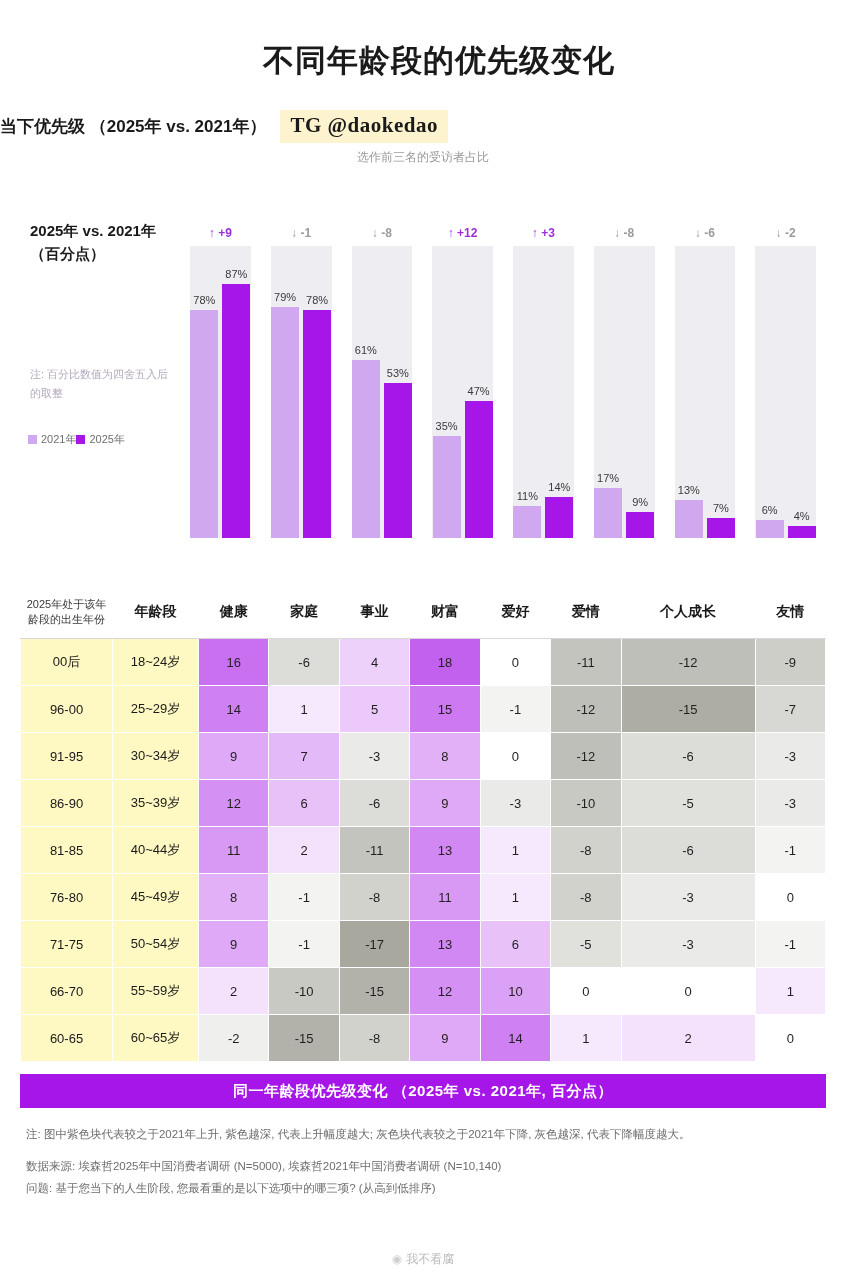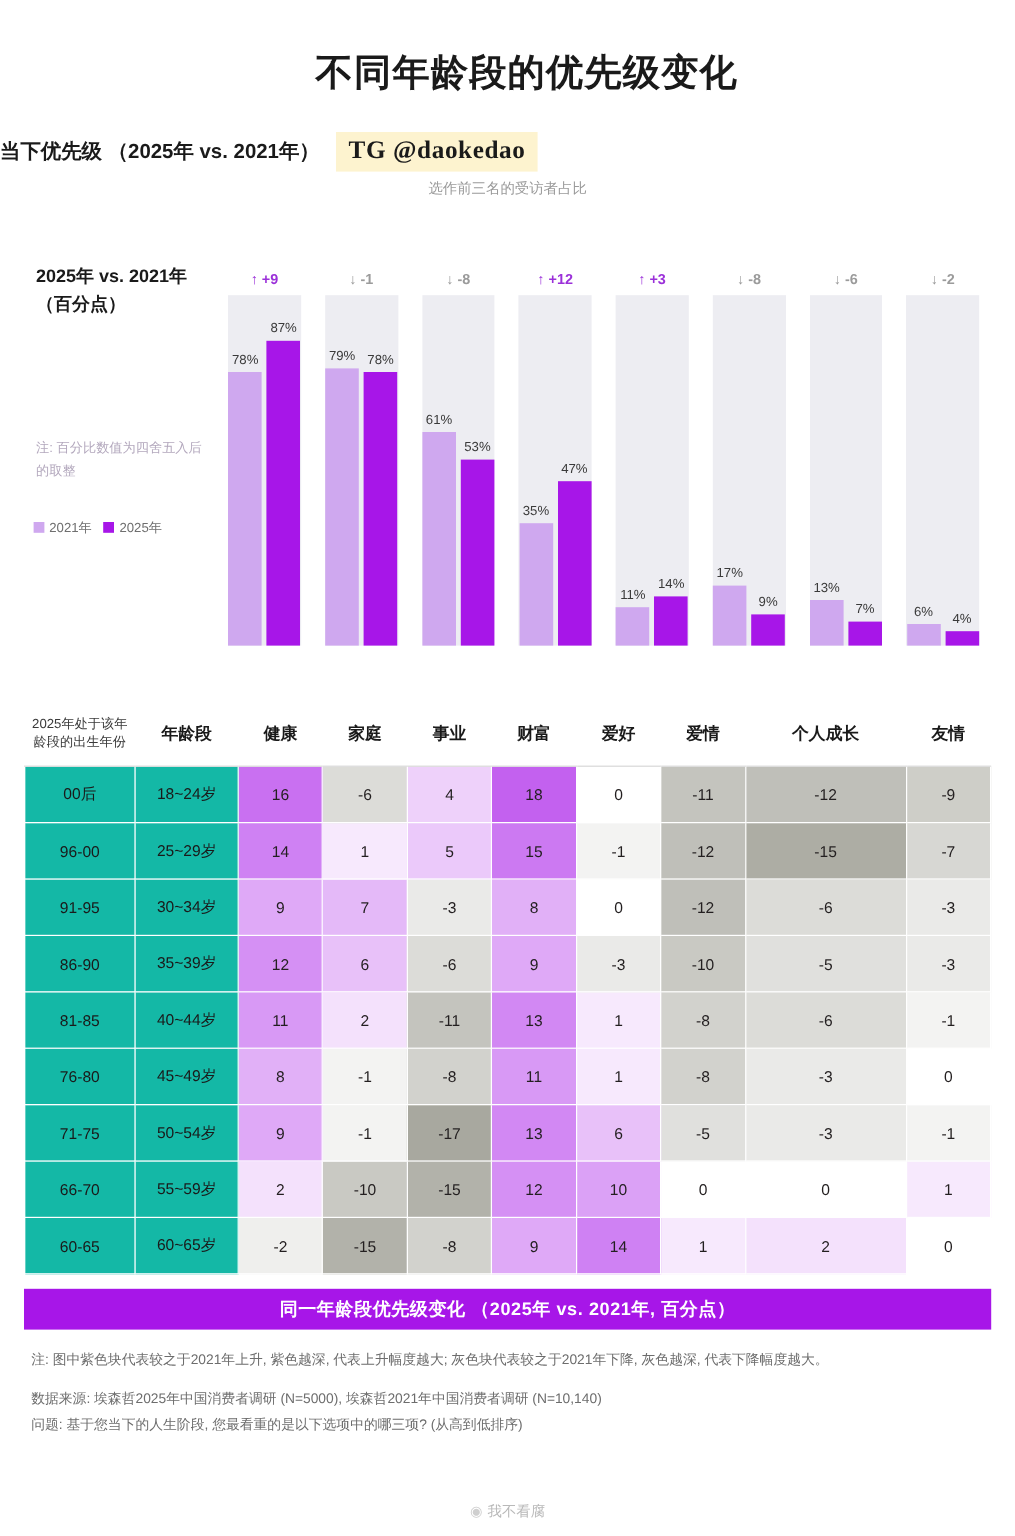--- a/index.html
+++ b/index.html
@@ -107,21 +107,21 @@
   }
   .note-left {
     position:absolute;
     left: 30px; top: 185px;
     font-size: 11px; color:#b3a8bd; line-height:1.7;
     width: 145px;
   }
   .legend {
     position:absolute;
     left: 28px; top: 252px;
-    display:flex; align-items:center; gap:10px;
+    display:flex; align-items:center; 
     font-size: 11px; color:#6f6f6f;
   }
   .legend .item { display:flex; align-items:center; gap:4px; }
   .swatch { width:9px; height:9px; display:inline-block; }
   .sw2021 { background:#cfa8ef; }
   .sw2025 { background:#a716e8; }
 
   
   table.matrix {
     position:absolute;
@@ -145,21 +145,21 @@
     border-bottom: 1px solid #d8d8d8;
     height: 54px;
   }
   table.matrix thead th.hdr-small {
     font-size: 11px;
     line-height:1.3;
     color:#3a3a3a;
     font-weight: normal;
   }
   td.rowlab, td.rowage {
-    background:#14b8a6;
+    background:#fef9c3;
     font-size: 13px;
     color:#1a1a1a;
     border-bottom:1px solid #e3e3e3;
     border-right:1px solid #e3e3e3;
   }
   .col1 { width: 92px; }
   .col2 { width: 86px; }
   .banner {
     position:absolute;
     left: 20px;

